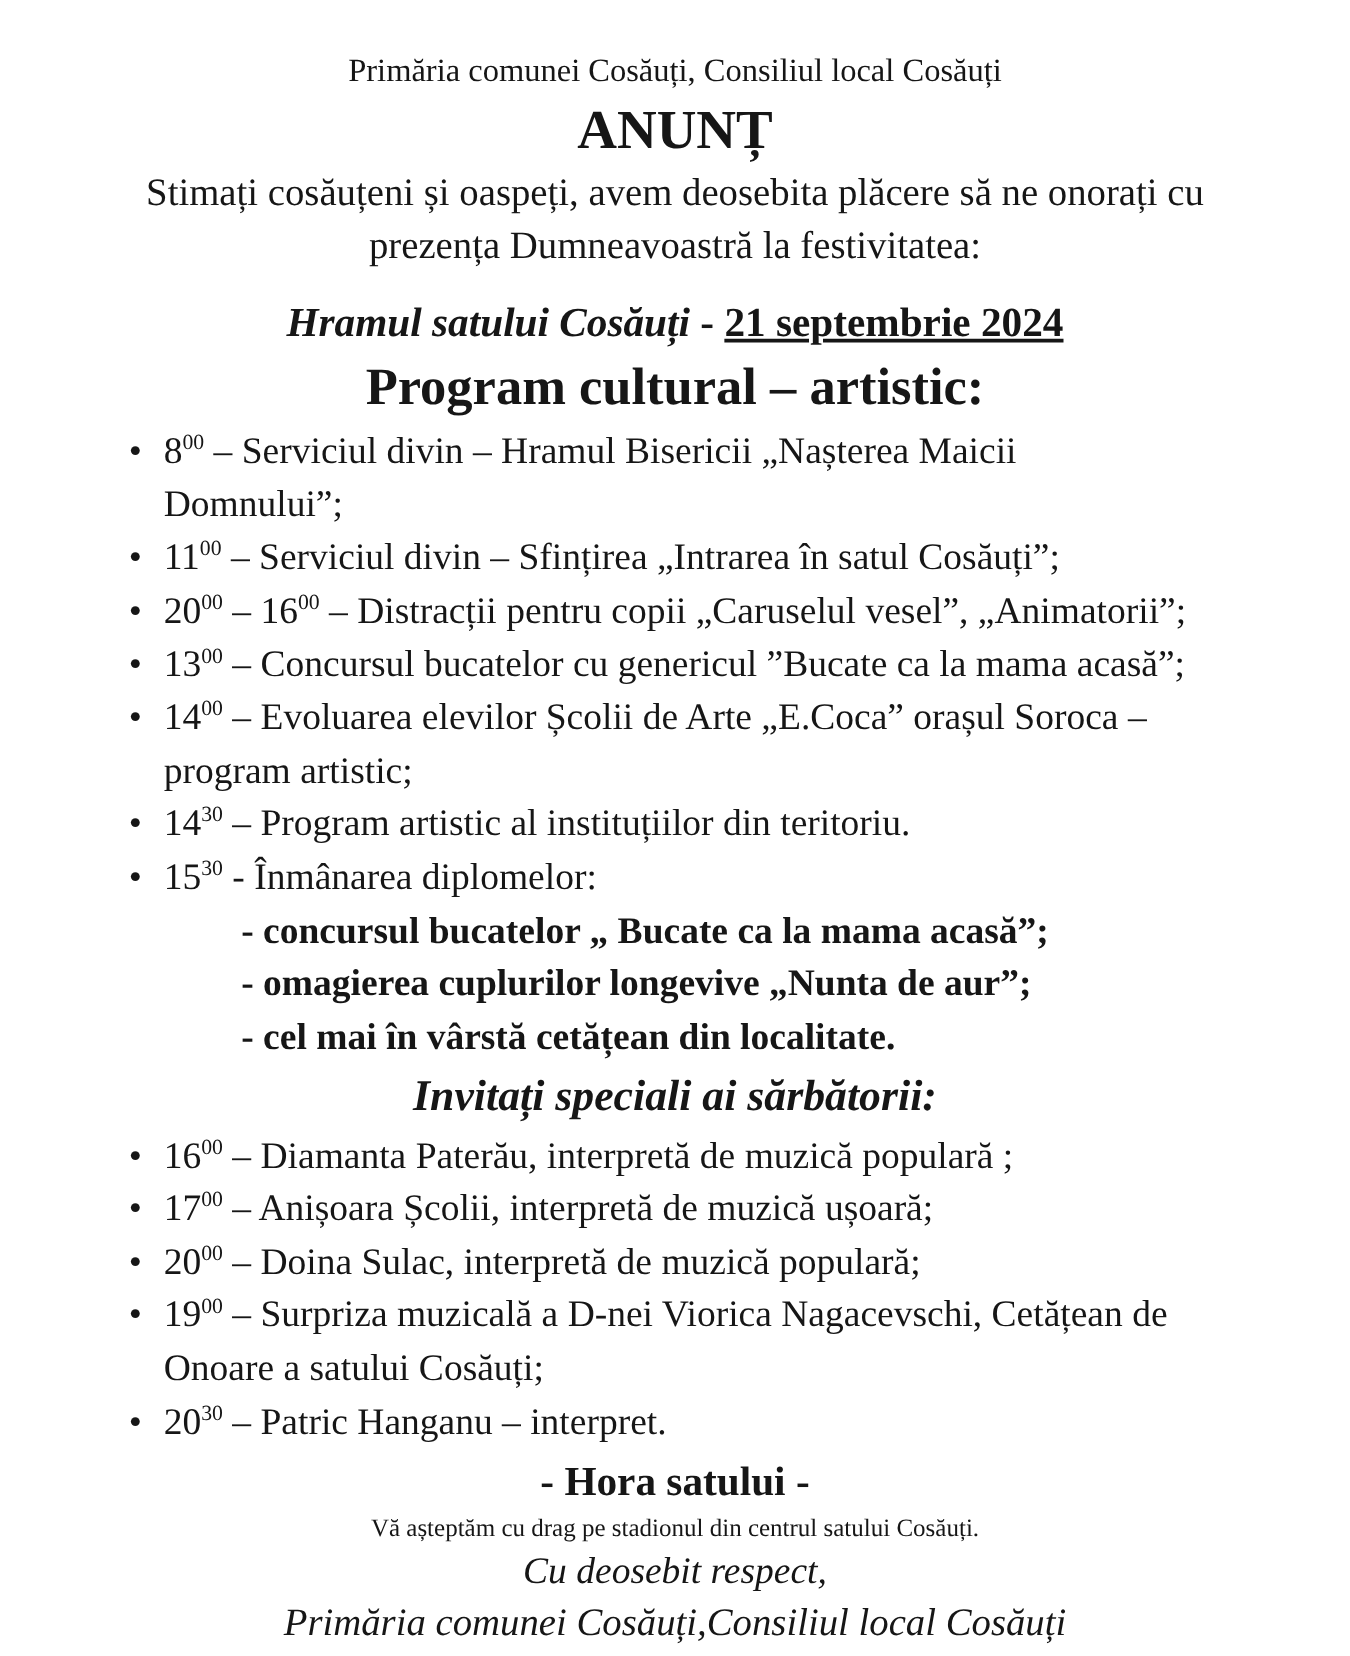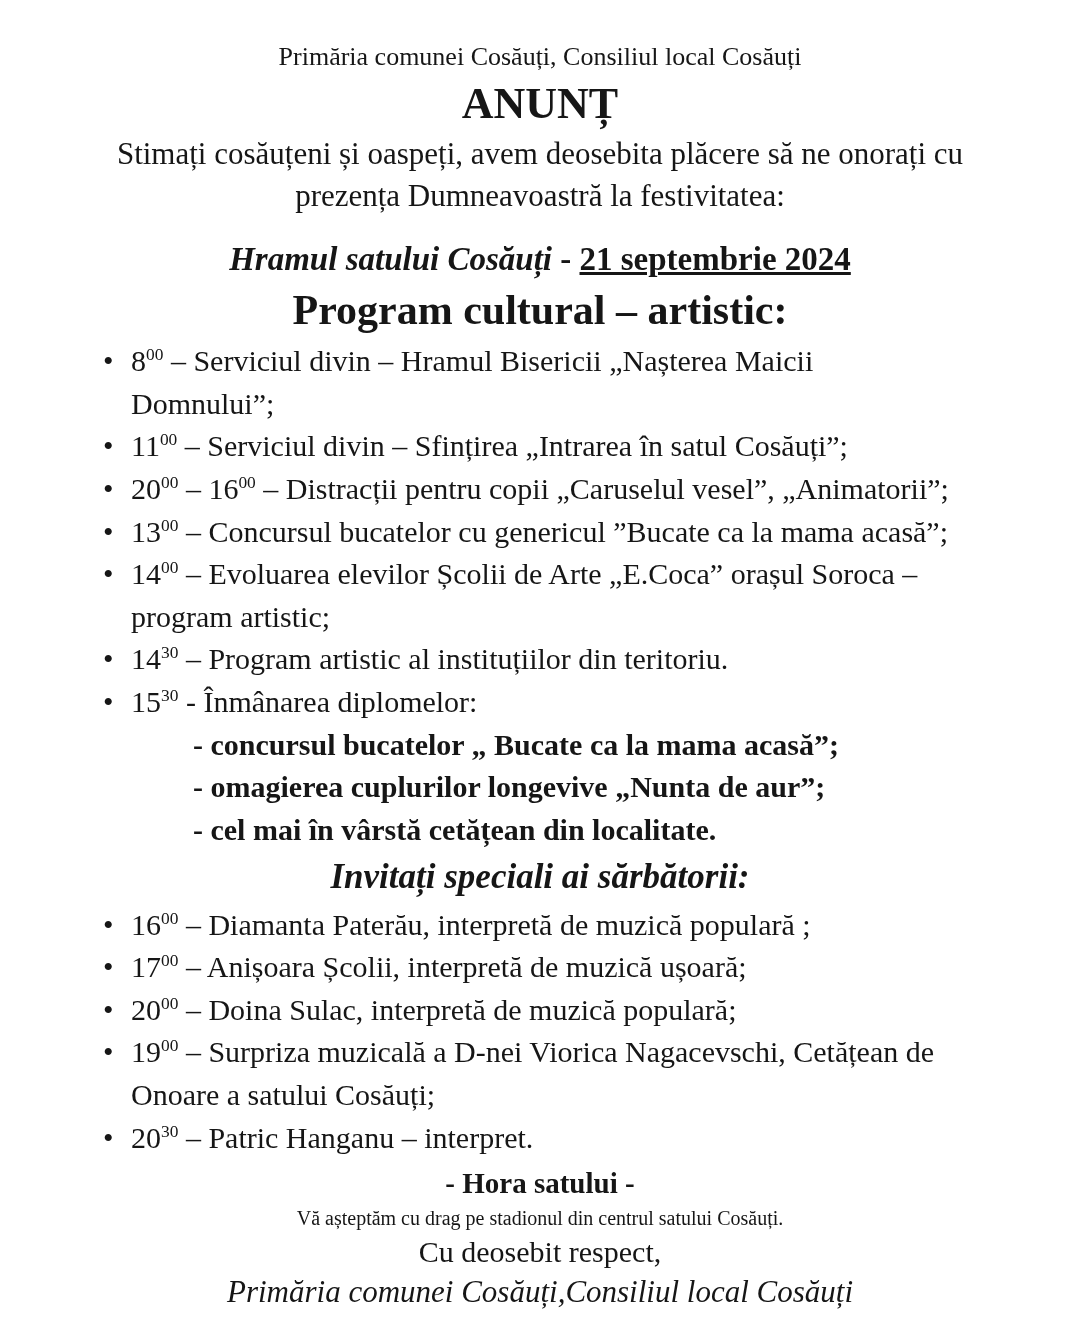--- a/index.html
+++ b/index.html
@@ -87,31 +87,32 @@
   .subitems {
     margin-left: 62px;
   }
   .subitem {
     line-height: 1.42;
     white-space: pre-line;
     font-weight: bold;
   }
 
   .hora-heading {
-    font-size: 29px;
+    font-size: 33px;
     font-weight: bold;
     line-height: 1.4;
     margin-top: 4px;
   }
   .closing-line {
     font-size: 20px;
     line-height: 1.4;
   }
   .respect-line {
     font-size: 30px;
+    font-style: italic;
     line-height: 1.32;
   }
   .signature-line {
     font-size: 31px;
     font-style: italic;
     line-height: 1.35;
   }
 </style>
 </head>
 <body>

